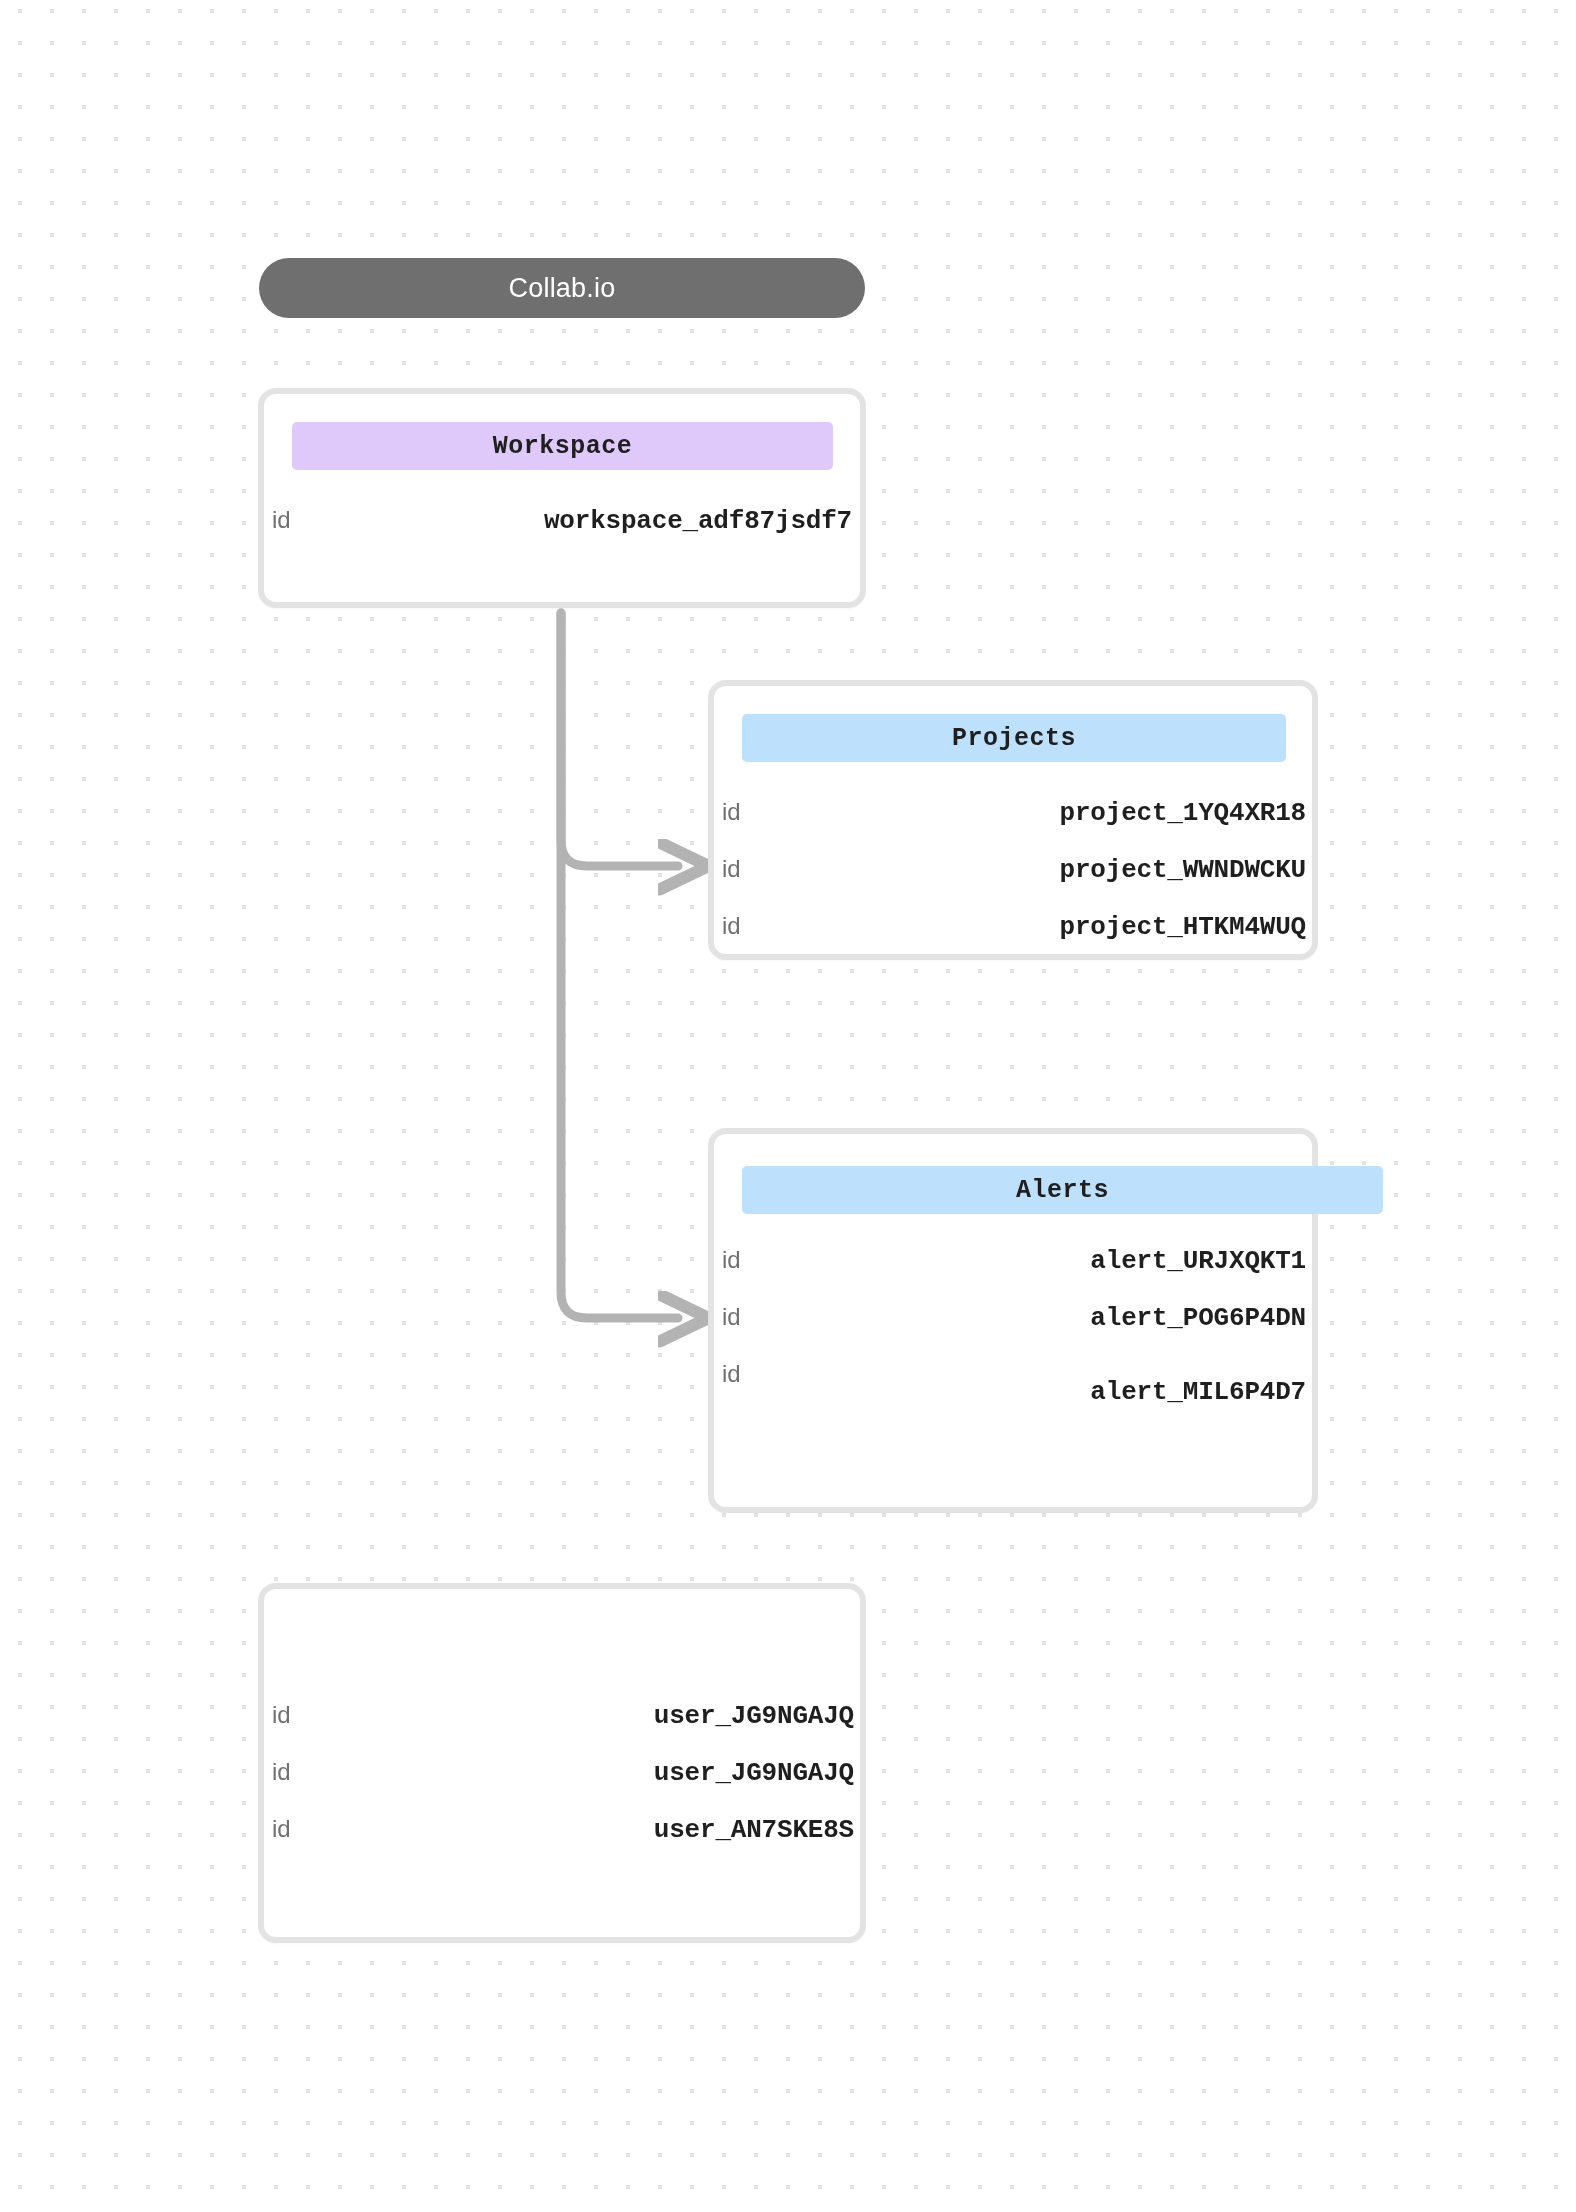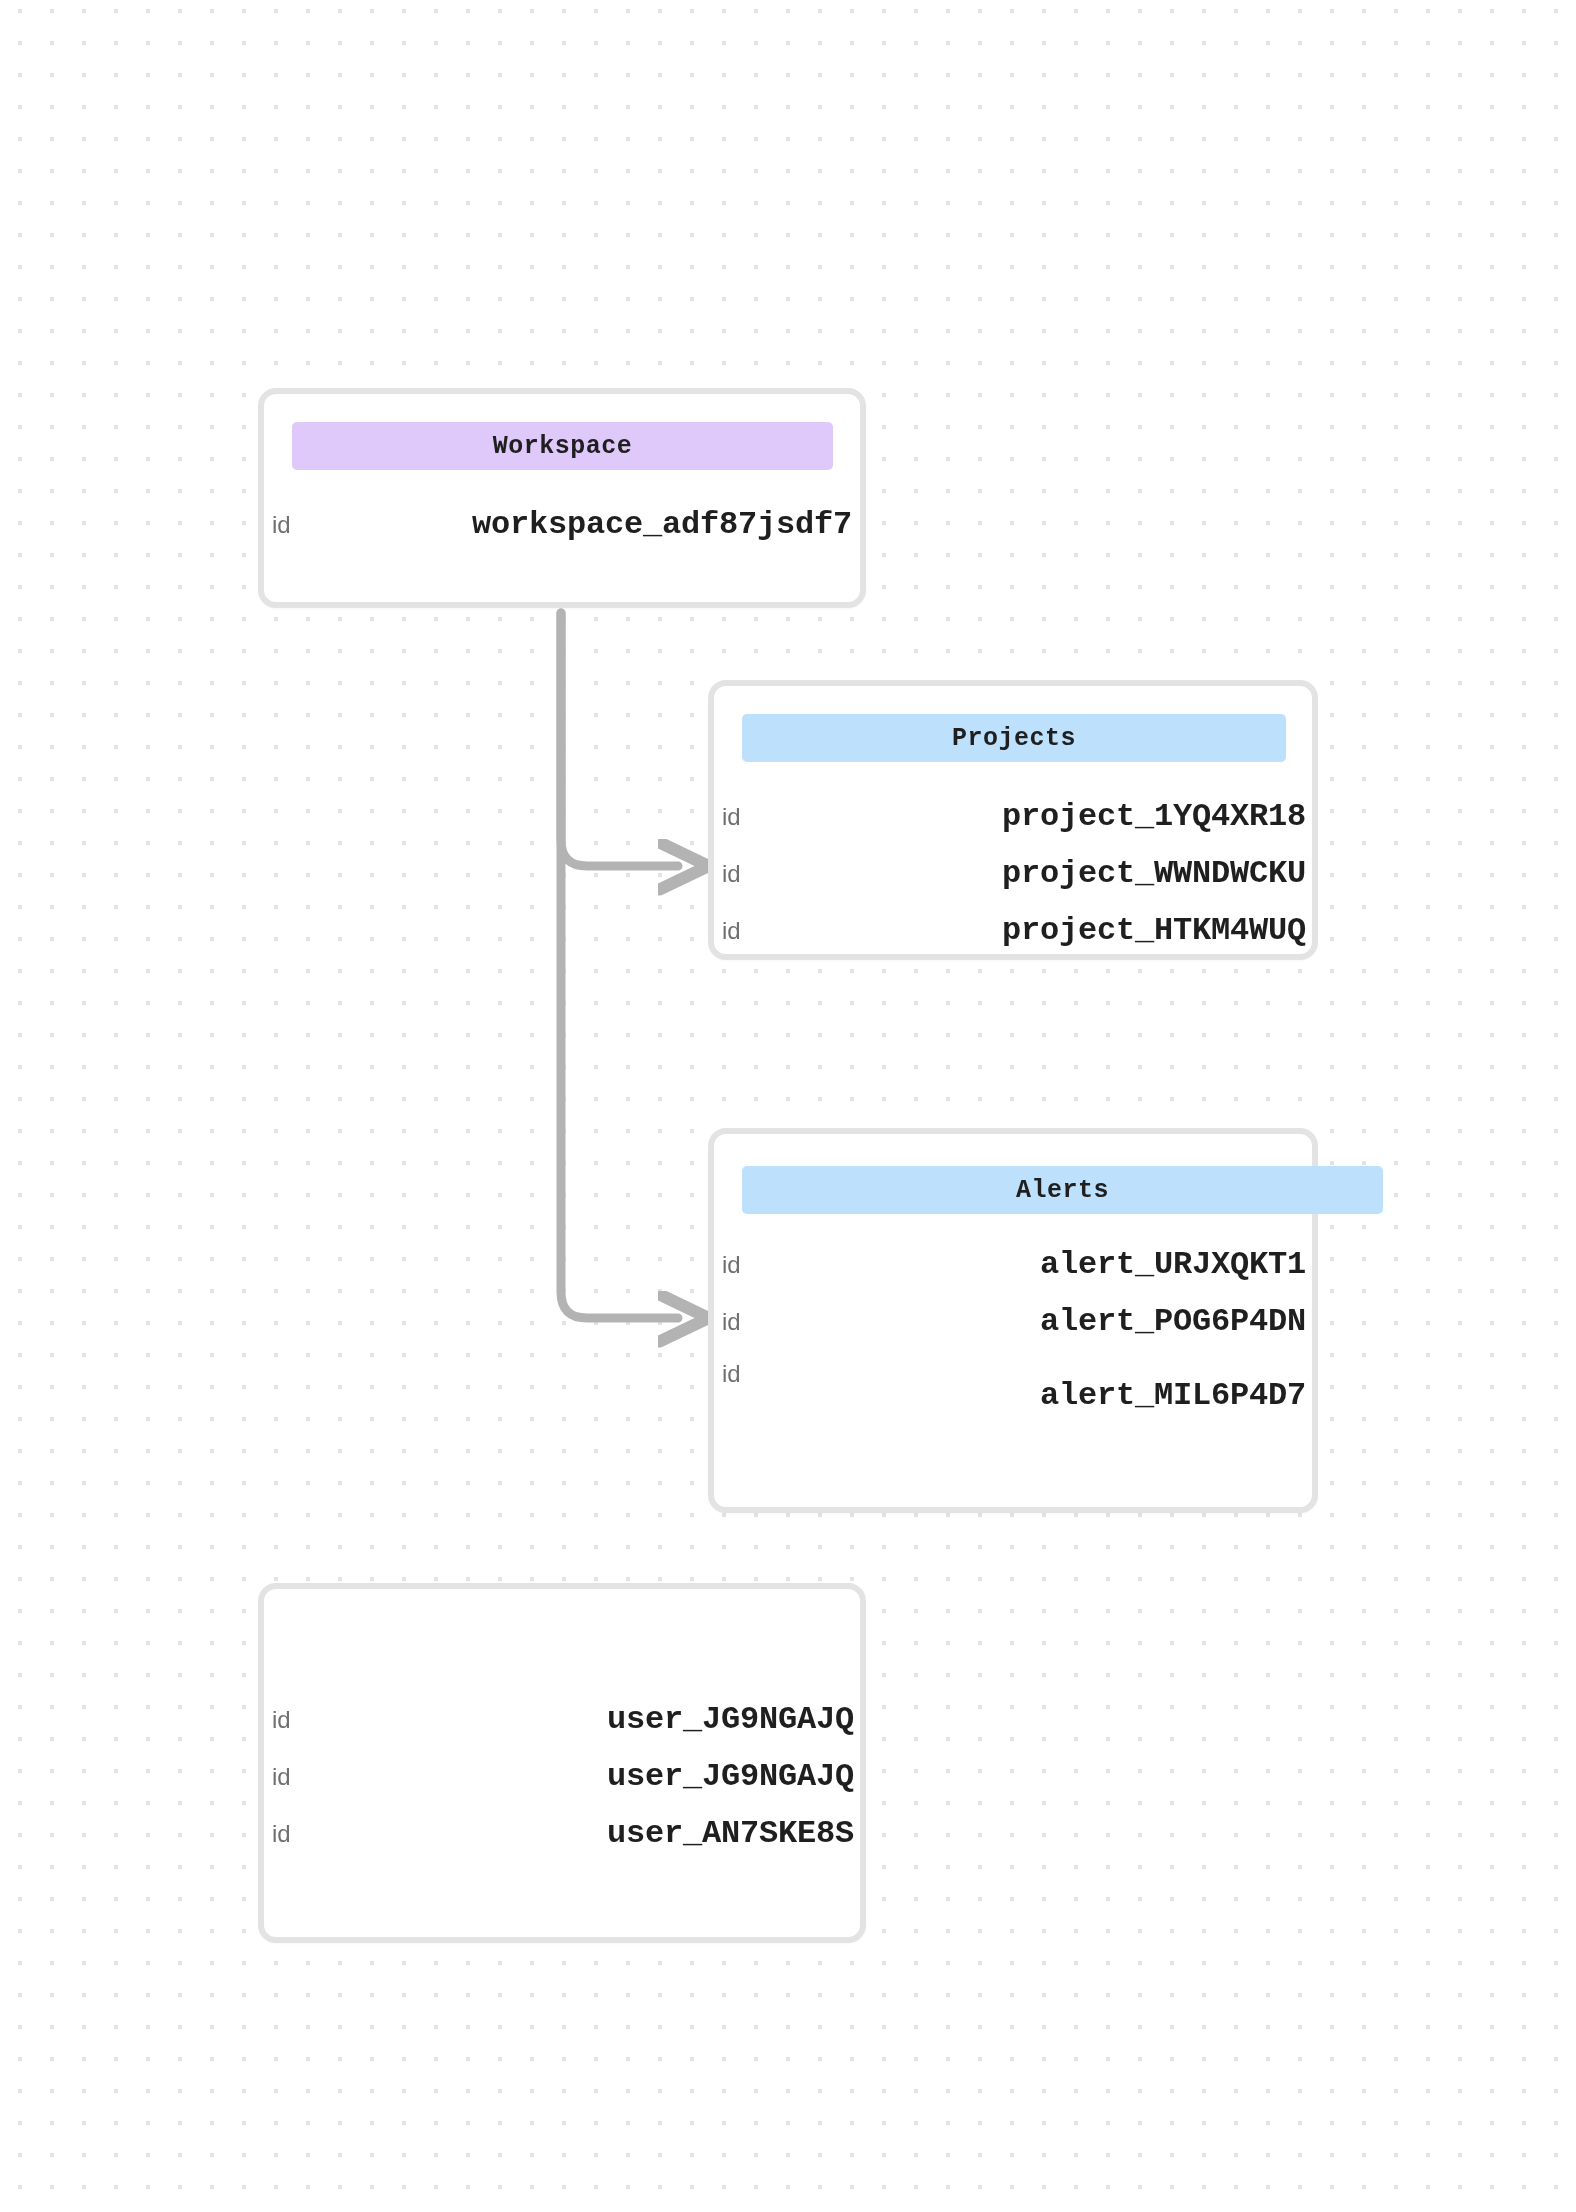--- a/index.html
+++ b/index.html
@@ -70,21 +70,21 @@
     justify-content: space-between;
     text-align: right;
   }
   .row-key {
     font-family: "Liberation Sans", sans-serif;
     font-size: 24px;
     color: #707070;
   }
   .row-val {
     font-family: "Liberation Mono", "DejaVu Sans Mono", monospace;
-    font-size: 32px;
+    font-size: 26px;
     font-weight: 700;
     color: #1f1f1f;
     letter-spacing: -0.2px;
     white-space: nowrap;
   }
 
   
   #card-workspace { left: 258px; top: 388px;  width: 608px; height: 220px; }
   #card-projects  { left: 708px; top: 680px;  width: 610px; height: 280px; }
   #card-alerts    { left: 708px; top: 1128px; width: 610px; height: 385px; }
@@ -126,20 +126,23 @@
     width: 1576px;
     height: 2212px;
     pointer-events: none;
   }
 </style>
 </head>
 <body>
 
 <div id="canvas">
 
+  <div class="title-pill">
+    <span class="title-pill-text">Collab.io</span>
+  </div>
 
   <svg id="connectors" viewBox="0 0 1576 2212" width="1576" height="2212">
     <defs>
       <marker id="arrowhead" markerWidth="7" markerHeight="7" refX="2.2" refY="3" orient="auto" markerUnits="strokeWidth">
         <path d="M0.2,0.4 L5.6,3 L0.2,5.6" fill="none" stroke="#b3b3b3" stroke-width="1.35" stroke-linecap="round" stroke-linejoin="round"></path>
       </marker>
     </defs>
 
     <path d="M 561 613 L 561 840 Q 561 866 587 866 L 678 866" fill="none" stroke="#b3b3b3" stroke-width="9" stroke-linecap="round" marker-end="url(#arrowhead)"></path>
 

